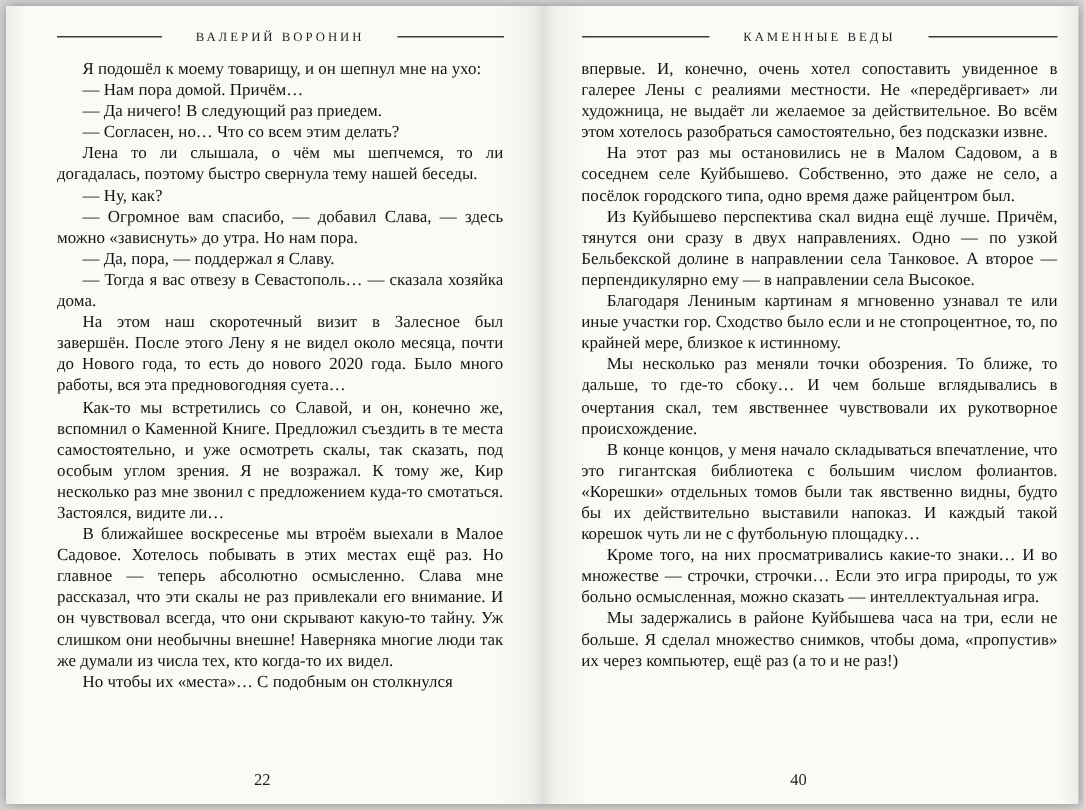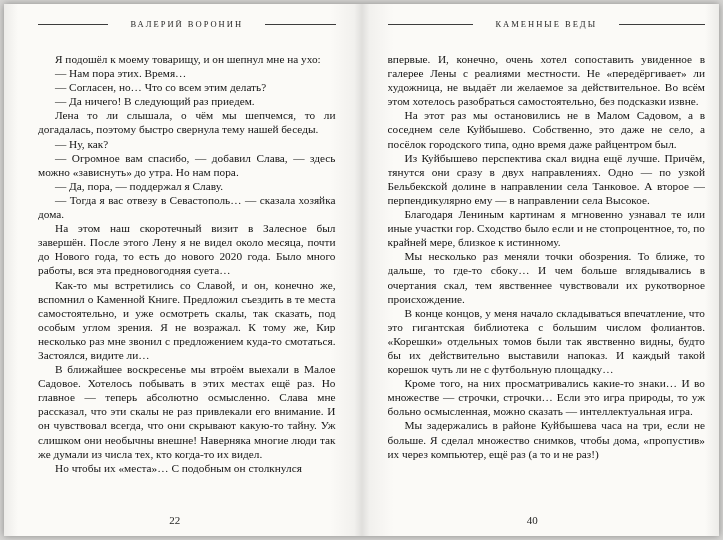--- a/index.html
+++ b/index.html
@@ -31,21 +31,21 @@
     position: relative;
     width: 50%;
     box-sizing: border-box;
   }
   .page.left  { padding: 14px 26px 30px 34px; }
   .page.right { padding: 14px 14px 30px 26px; }
   .running-header {
     display: flex;
     align-items: center;
     gap: 22px;
-    margin-bottom: 22px;
+    margin-bottom: 9px;
     height: 12px;
   }
   .rule {
     flex: 1;
     height: 0;
     border-top: 1px solid #3c3c3c;
   }
   .header-title {
     font-size: 8.5px;
     letter-spacing: 2px;
@@ -109,23 +109,23 @@
   <div class="spread">
 
     <div class="page left">
       <div class="running-header">
         <span class="rule"></span>
         <span class="header-title">ВАЛЕРИЙ ВОРОНИН</span>
         <span class="rule"></span>
       </div>
       <div class="page-body">
           <p class="para">Я подошёл к моему товарищу, и он шепнул мне на ухо:</p>
-          <p class="para">— Нам пора этих. Время…</p>
+          <p class="para">— Нам пора домой. Причём…</p>
+          <p class="para">— Да ничего! В следующий раз приедем.</p>
           <p class="para">— Согласен, но… Что со всем этим делать?</p>
-          <p class="para">— Да ничего! В следующий раз приедем.</p>
           <p class="para">Лена то ли слышала, о чём мы шепчемся, то ли догадалась, поэтому быстро свернула тему нашей беседы.</p>
           <p class="para">— Ну, как?</p>
           <p class="para">— Огромное вам спасибо, — добавил Слава, — здесь можно «зависнуть» до утра. Но нам пора.</p>
           <p class="para">— Да, пора, — поддержал я Славу.</p>
           <p class="para">— Тогда я вас отвезу в Севастополь… — сказала хозяйка дома.</p>
           <p class="para">На этом наш скоротечный визит в Залесное был завершён. После этого Лену я не видел около месяца, почти до Нового года, то есть до нового 2020 года. Было много работы, вся эта предновогодняя суета…</p>
           <p class="para">Как-то мы встретились со Славой, и он, конечно же, вспомнил о Каменной Книге. Предложил съездить в те места самостоятельно, и уже осмотреть скалы, так сказать, под особым углом зрения. Я не возражал. К тому же, Кир несколько раз мне звонил с предложением куда-то смотаться. Застоялся, видите ли…</p>
           <p class="para">В ближайшее воскресенье мы втроём выехали в Малое Садовое. Хотелось побывать в этих местах ещё раз. Но главное — теперь абсолютно осмысленно. Слава мне рассказал, что эти скалы не раз привлекали его внимание. И он чувствовал всегда, что они скрывают какую-то тайну. Уж слишком они необычны внешне! Наверняка многие люди так же думали из числа тех, кто когда-то их видел.</p>
           <p class="para">Но чтобы их «места»… С подобным он столкнулся</p>
         </div>

